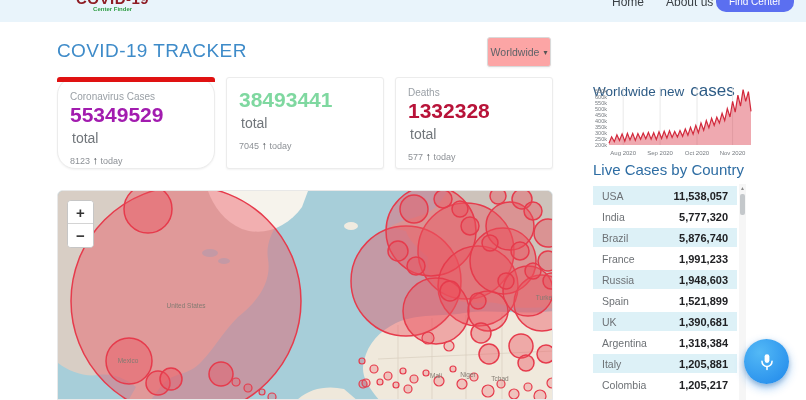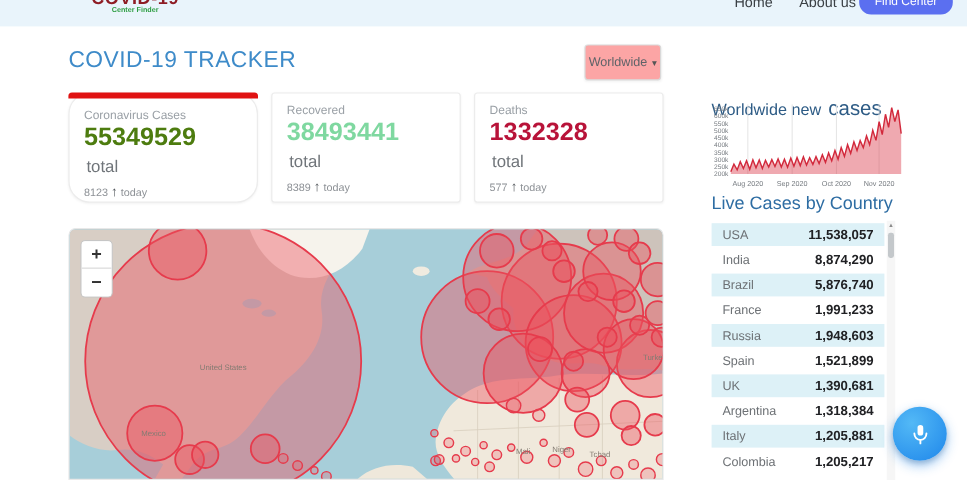--- a/index.html
+++ b/index.html
@@ -87,32 +87,31 @@
 
   <div class="page-title">COVID-19 TRACKER</div>
   <div class="region-select">
     <span>Worldwide</span>
     <span class="caret">▾</span>
   </div>
 
   <div class="stats-row">
     <div class="stat-card active">
       <div class="stat-label">Coronavirus Cases</div>
-      <div class="stat-value" style="color: #4d7c0f;">55349529</div>
+      <div class="stat-value" style="color: #a21caf;">55349529</div>
       <div class="stat-total">total</div>
       <div class="stat-today">
         <span>8123</span> <span class="up-arrow">↑</span> <span>today</span>
       </div>
     </div>
     <div class="stat-card">
-      <div class="stat-label">Recovered</div>
       <div class="stat-value" style="color: rgb(127, 216, 160);">38493441</div>
       <div class="stat-total">total</div>
       <div class="stat-today">
-        <span>8389</span> <span class="up-arrow">↑</span> <span>today</span>
+        <span>7045</span> <span class="up-arrow">↑</span> <span>today</span>
       </div>
     </div>
     <div class="stat-card">
       <div class="stat-label">Deaths</div>
       <div class="stat-value" style="color: rgb(184, 19, 57);">1332328</div>
       <div class="stat-total">total</div>
       <div class="stat-today">
         <span>577</span> <span class="up-arrow">↑</span> <span>today</span>
       </div>
     </div>
@@ -250,21 +249,21 @@
   </div>
 
   <div class="cases-title">Live Cases by Country</div>
   <div class="cases-table" id="cases-table">
       <div class="crow alt">
         <span class="country">USA</span>
         <span class="cvalue">11,538,057</span>
       </div>
       <div class="crow">
         <span class="country">India</span>
-        <span class="cvalue">8,874,290</span>
+        <span class="cvalue">5,777,320</span>
       </div>
       <div class="crow alt">
         <span class="country">Brazil</span>
         <span class="cvalue">5,876,740</span>
       </div>
       <div class="crow">
         <span class="country">France</span>
         <span class="cvalue">1,991,233</span>
       </div>
       <div class="crow alt">

